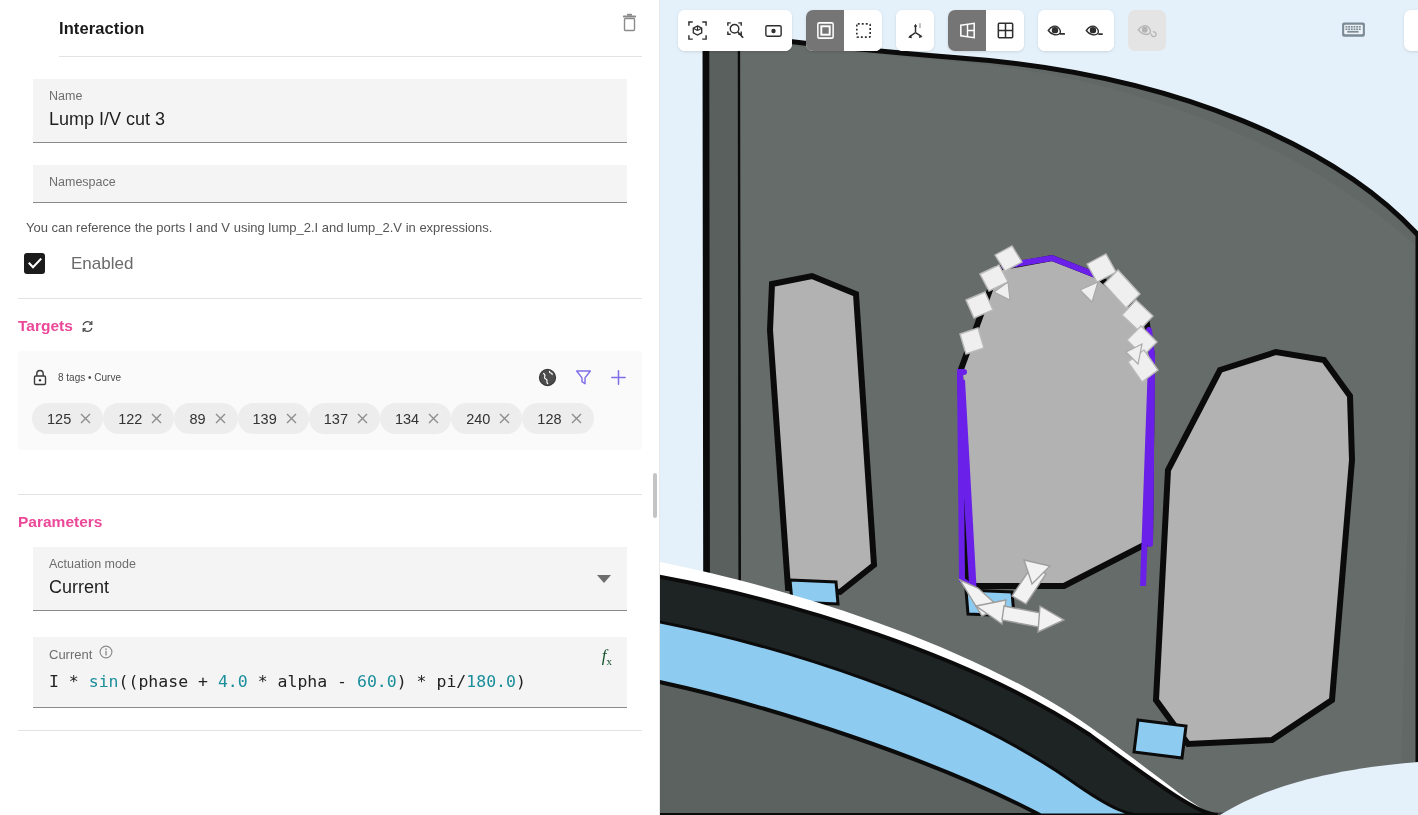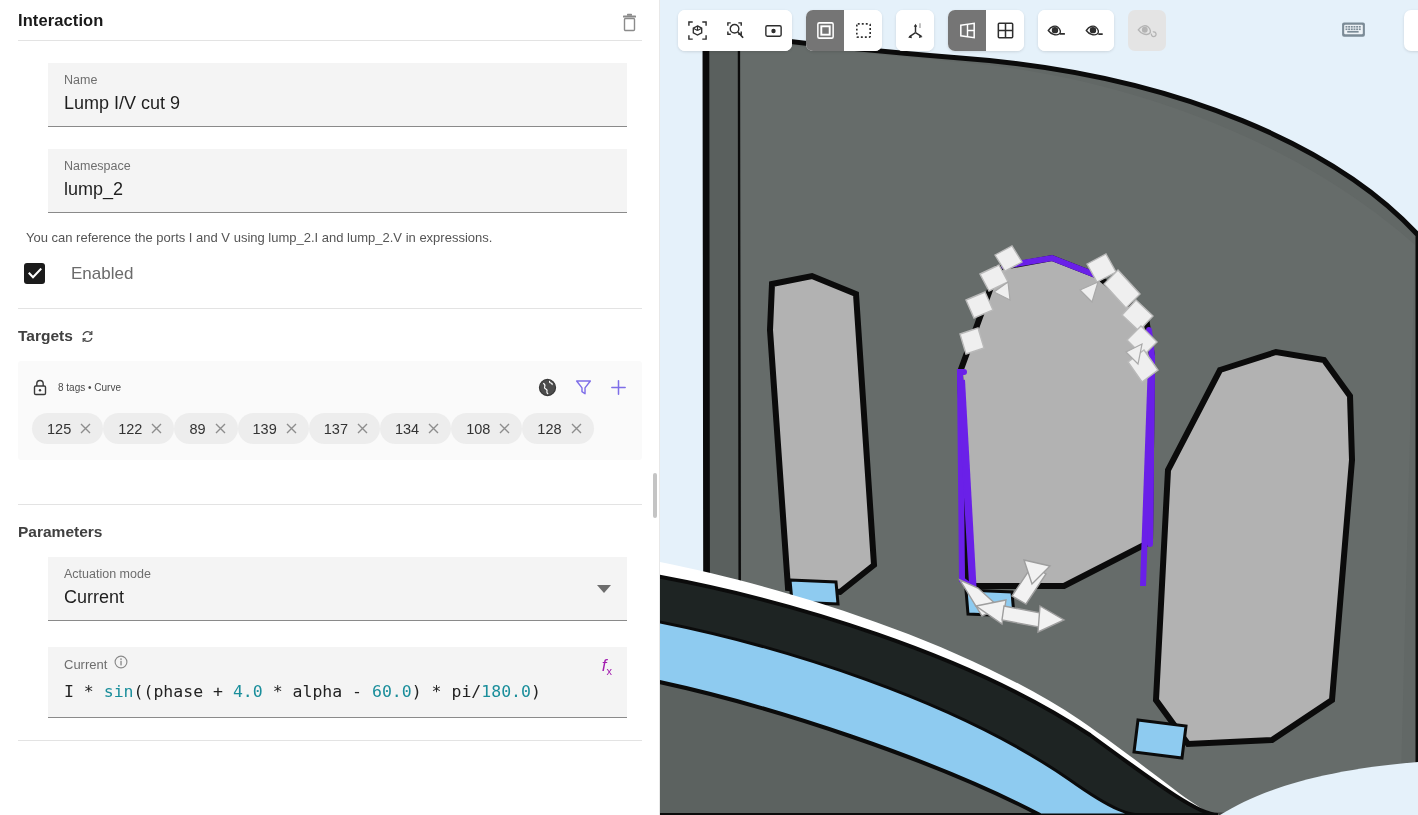--- a/index.html
+++ b/index.html
@@ -14,42 +14,43 @@
 
   
   .panel {
     position: relative;
     width: 660px; height: 815px;
     background: #ffffff;
     overflow: hidden;
     flex: 0 0 660px;
   }
   .panel-header {
-    height: 41px;
+    height: 57px;
     display: flex; align-items: center;
     padding: 0 18px;
     position: relative;
+    margin-left: 41px;
   }
   .panel-title {
     font-size: 16.5px; font-weight: bold; color: #1a1a1a;
     letter-spacing: 0.1px;
   }
   .trash-btn {
     position: absolute; right: 18px; top: 9px;
     width: 26px; height: 26px;
     display: flex; align-items: center; justify-content: center;
     cursor: pointer;
   }
   .panel-header-rule {
     position: absolute; left: 18px; right: 18px; bottom: 0;
     height: 1px; background: #e3e3e3;
   }
 
   
-  .field-wrap { padding: 0 33px; margin-left: 15px; }
+  .field-wrap { padding: 0 33px; }
   .field {
     background: #f4f4f4;
     border-bottom: 1px solid #8a8a8a;
     padding: 9px 16px 10px 16px;
     position: relative;
   }
   .field.spaced { margin-top: 22px; }
   .field-label {
     font-size: 12.5px; color: #6e6e6e; line-height: 16px;
     margin-bottom: 2px;
@@ -79,21 +80,21 @@
 
   .section-rule {
     margin: 24px 18px 0 18px; height: 1px; background: #e3e3e3;
   }
 
   
   .section-head {
     display: flex; align-items: center; gap: 7px;
     padding: 18px 18px 0 18px;
   }
-  .section-title { font-size: 15.5px; font-weight: bold; color: #404040; }
+  .section-title { font-size: 15.5px; font-weight: bold; color: #ec4899; }
 
   
   .targets-box {
     margin: 16px 18px 0 18px;
     background: #fafafa;
     border-radius: 3px;
     padding: 12px 14px 16px 14px;
   }
   .targets-top {
     display: flex; align-items: center;
@@ -143,23 +144,23 @@
   .expr-code {
     font-family: "DejaVu Sans Mono", "Liberation Mono", monospace;
     font-size: 16.5px; line-height: 28px; color: #222;
     margin-top: 5px;
     white-space: pre;
   }
   .tok-fn { color: #1a8e9b; }
   .tok-num { color: #1a8e9b; }
   .fx-btn {
     position: absolute; right: 15px; top: 9px;
-    font-family: Liberation Sans, sans-serif;
+    font-family: Liberation Serif, serif;
     font-style: italic;
-    font-size: 17px; color: #a21caf;
+    font-size: 17px; color: #14532d;
     cursor: pointer;
   }
   .fx-btn sub { font-size: 11px; font-style: normal; }
 
   .bottom-rule {
     margin: 22px 18px 0 18px; height: 1px; background: #e3e3e3;
   }
 
   
   .panel-scrollbar {
@@ -243,28 +244,27 @@
           <rect x="2" y="2.6" width="13" height="2.0" rx="0.6" fill="#8b8b8b"></rect>
           <rect x="6" y="0.8" width="5" height="2" rx="0.6" fill="#8b8b8b"></rect>
         </svg>
       </div>
       <div class="panel-header-rule"></div>
     </div>
 
     <div class="field-wrap">
       <div class="field" style="margin-top:22px;">
         <div class="field-label">Name</div>
-        <div class="field-value">Lump I/V cut 9</div>
+        <div class="field-value">Lump I/V cut 3</div>
       </div>
     </div>
 
     <div class="field-wrap">
       <div class="field spaced">
         <div class="field-label">Namespace</div>
-        <div class="field-value">lump_2</div>
       </div>
     </div>
 
     <div class="helper-text">You can reference the ports I and V using lump_2.I and lump_2.V in expressions.</div>
 
     <div class="check-row">
       <span class="checkbox">
         <svg width="14" height="11" viewBox="0 0 14 11">
           <path d="M1.5 5.6 L5 9.2 L12.5 1.4" fill="none" stroke="#ffffff" stroke-width="2.1" stroke-linecap="square"></path>
         </svg>
@@ -361,21 +361,21 @@
         </span>
         <span class="chip">
           <span class="chip-label">134</span>
           <span class="chip-x">
               <svg width="13" height="13" viewBox="0 0 13 13">
                 <path d="M2 2 L11 11 M11 2 L2 11" stroke="#8d8d8d" stroke-width="1.4"></path>
               </svg>
             </span>
         </span>
         <span class="chip">
-          <span class="chip-label">108</span>
+          <span class="chip-label">240</span>
           <span class="chip-x">
               <svg width="13" height="13" viewBox="0 0 13 13">
                 <path d="M2 2 L11 11 M11 2 L2 11" stroke="#8d8d8d" stroke-width="1.4"></path>
               </svg>
             </span>
         </span>
         <span class="chip">
           <span class="chip-label">128</span>
           <span class="chip-x">
               <svg width="13" height="13" viewBox="0 0 13 13">

